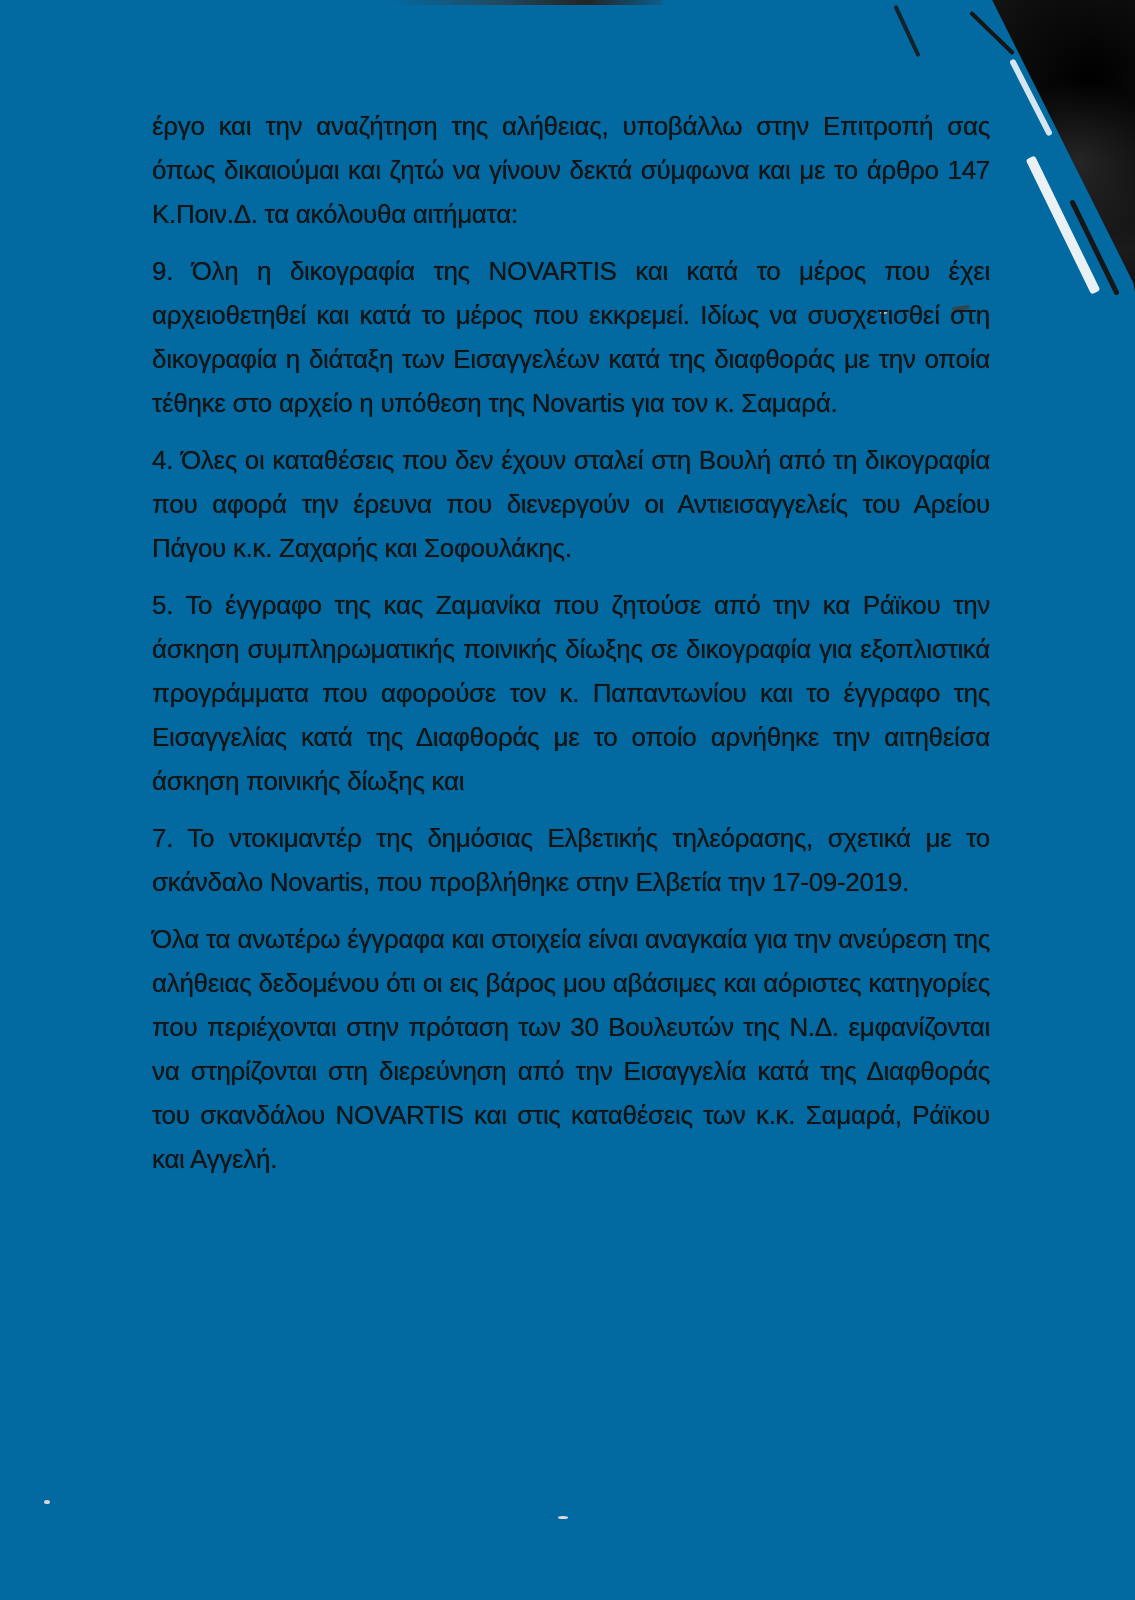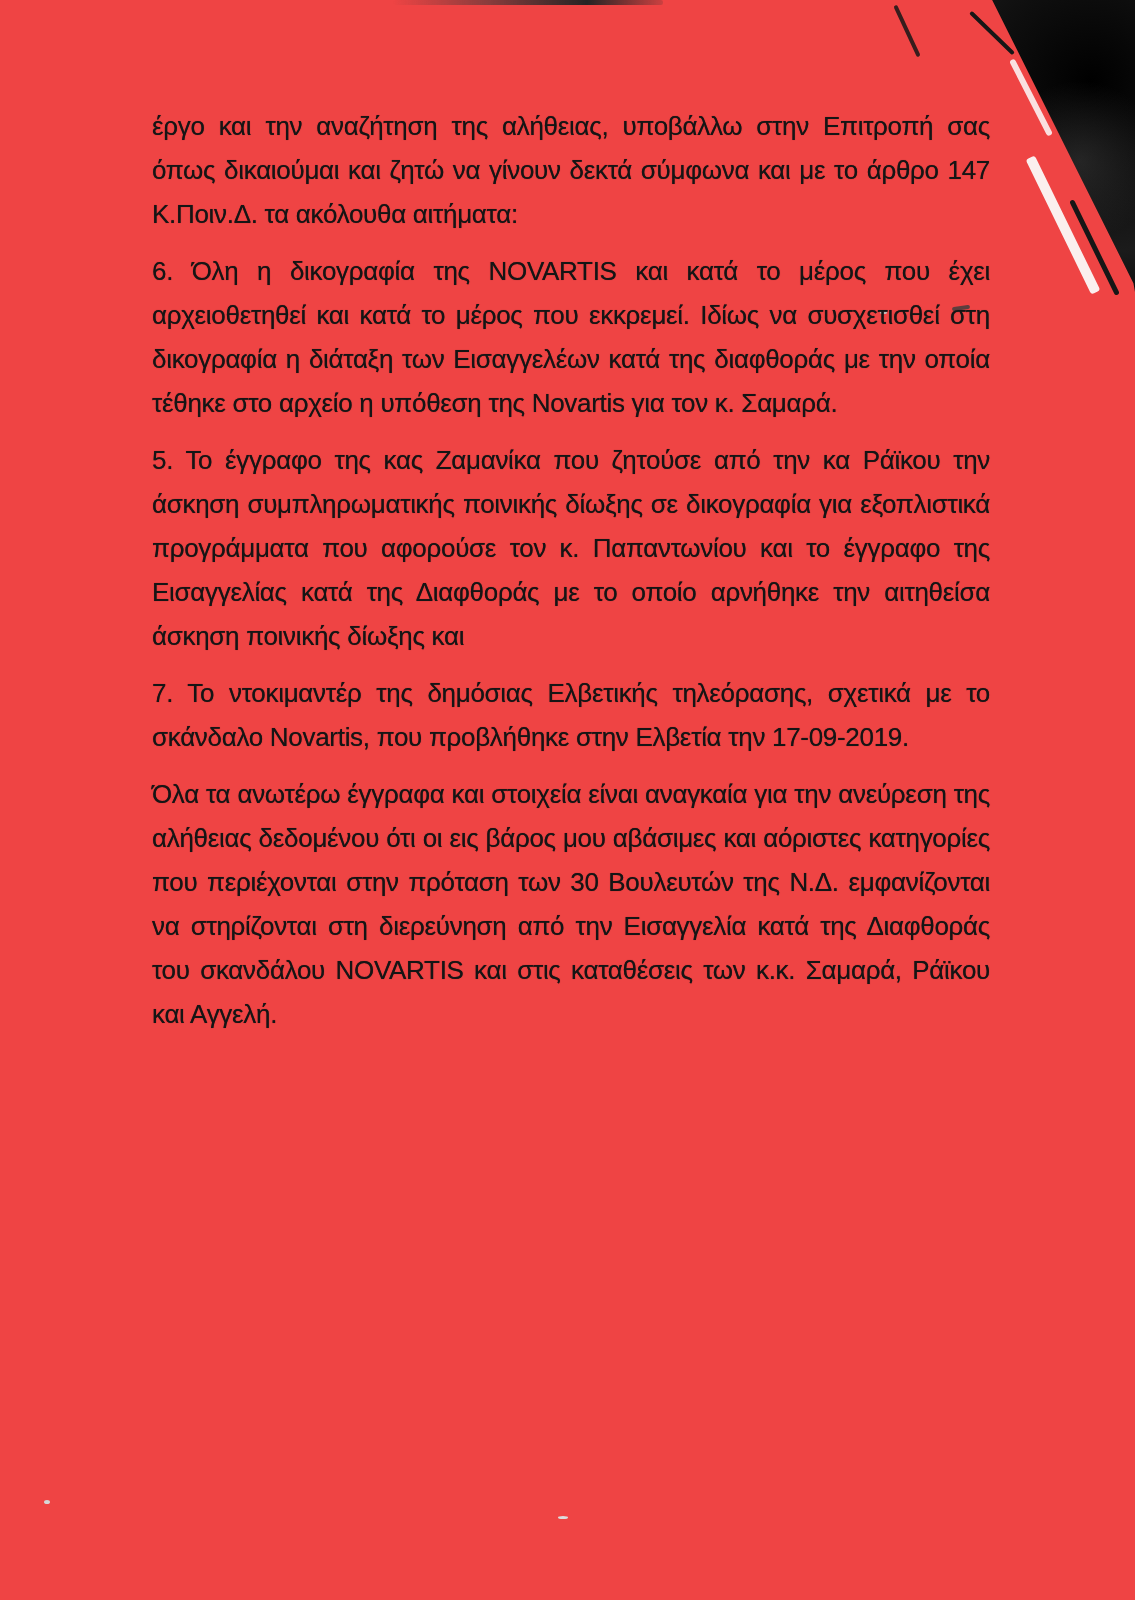--- a/index.html
+++ b/index.html
@@ -4,21 +4,21 @@
 <style>
   html, body {
     margin: 0;
     padding: 0;
     background: #ffffff;
   }
   .page {
     position: relative;
     width: 1135px;
     height: 1600px;
-    background: #ef4444;
+    background: #0369a1;
     overflow: hidden;
     font-family: "Liberation Sans", "DejaVu Sans", sans-serif;
   }
   .textblock {
     position: absolute;
     left: 152px;
     top: 104px;
     width: 838px;
     color: #151515;
     font-size: 26px;
@@ -83,19 +83,20 @@
   <div class="streak black black-streak-1"></div>
   <div class="streak black black-streak-2"></div>
   <div class="streak black black-streak-3"></div>
   <div class="dash-mark"></div>
   <div class="speck speck-1"></div>
   <div class="speck speck-2"></div>
   <div class="speck speck-3"></div>
 
   <div class="textblock">
     <p>έργο και την αναζήτηση της αλήθειας, υποβάλλω στην Επιτροπή σας όπως δικαιούμαι και ζητώ να γίνουν δεκτά σύμφωνα και με το άρθρο 147 Κ.Ποιν.Δ. τα ακόλουθα αιτήματα:</p>
-    <p>6. Όλη η δικογραφία της NOVARTIS και κατά το μέρος που έχει αρχειοθετηθεί και κατά το μέρος που εκκρεμεί. Ιδίως να συσχετισθεί στη δικογραφία η διάταξη των Εισαγγελέων κατά της διαφθοράς με την οποία τέθηκε στο αρχείο η υπόθεση της Novartis για τον κ. Σαμαρά.</p>
+    <p>9. Όλη η δικογραφία της NOVARTIS και κατά το μέρος που έχει αρχειοθετηθεί και κατά το μέρος που εκκρεμεί. Ιδίως να συσχετισθεί στη δικογραφία η διάταξη των Εισαγγελέων κατά της διαφθοράς με την οποία τέθηκε στο αρχείο η υπόθεση της Novartis για τον κ. Σαμαρά.</p>
+    <p>4. Όλες οι καταθέσεις που δεν έχουν σταλεί στη Βουλή από τη δικογραφία που αφορά την έρευνα που διενεργούν οι Αντιεισαγγελείς του Αρείου Πάγου κ.κ. Ζαχαρής και Σοφουλάκης.</p>
     <p>5. Το έγγραφο της κας Ζαμανίκα που ζητούσε από την κα Ράϊκου την άσκηση συμπληρωματικής ποινικής δίωξης σε δικογραφία για εξοπλιστικά προγράμματα που αφορούσε τον κ. Παπαντωνίου και το έγγραφο της Εισαγγελίας κατά της Διαφθοράς με το οποίο αρνήθηκε την αιτηθείσα άσκηση ποινικής δίωξης και</p>
     <p>7. Το ντοκιμαντέρ της δημόσιας Ελβετικής τηλεόρασης, σχετικά με το σκάνδαλο Novartis, που προβλήθηκε στην Ελβετία την 17-09-2019.</p>
     <p>Όλα τα ανωτέρω έγγραφα και στοιχεία είναι αναγκαία για την ανεύρεση της αλήθειας δεδομένου ότι οι εις βάρος μου αβάσιμες και αόριστες κατηγορίες που περιέχονται στην πρόταση των 30 Βουλευτών της Ν.Δ. εμφανίζονται να στηρίζονται στη διερεύνηση από την Εισαγγελία κατά της Διαφθοράς του σκανδάλου NOVARTIS και στις καταθέσεις των κ.κ. Σαμαρά, Ράϊκου και Αγγελή.</p>
   </div>
 
 </div>
 
 </body></html>

